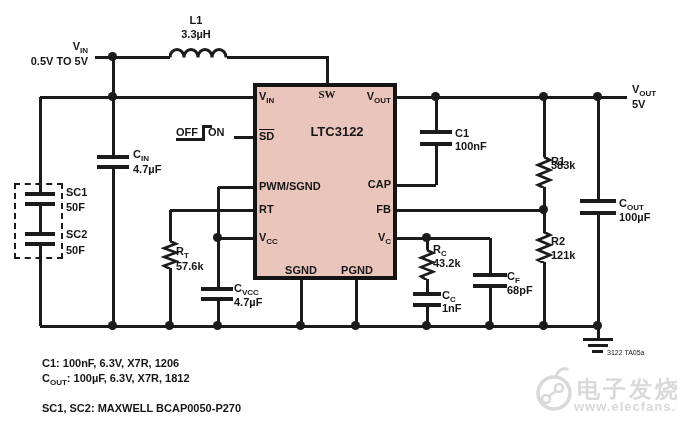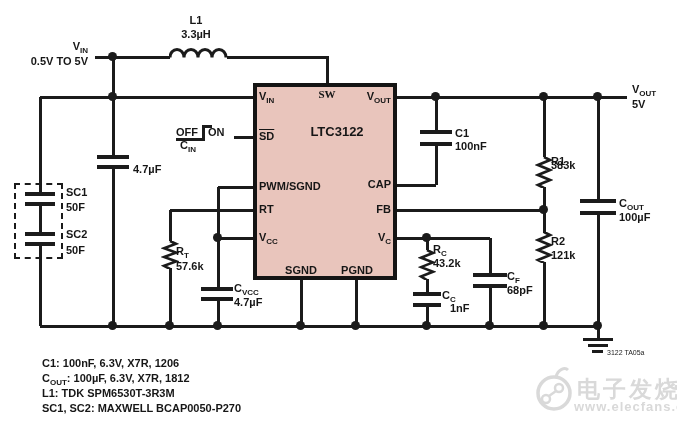--- a/index.html
+++ b/index.html
@@ -155,48 +155,47 @@
   <div class="wv" style="left:202px;top:125px;height:16px;"></div>
   <div class="wh" style="left:202px;top:125px;width:10px;"></div>
 
   <div class="lbl rgt" style="left:14px;top:40px;width:74px;"><span>V</span><sub>IN</sub></div>
   <div class="lbl rgt" style="left:14px;top:55px;width:74px;">0.5V TO 5V</div>
   <div class="lbl" style="left:632px;top:83px;"><span>V</span><sub>OUT</sub></div>
   <div class="lbl" style="left:632px;top:98px;">5V</div>
 
   <div class="lbl ctr" style="left:168px;top:14px;width:56px;">L1</div>
   <div class="lbl ctr" style="left:168px;top:28px;width:56px;">3.3µH</div>
-  <div class="lbl" style="left:133px;top:139px;margin-left:47px;"><span>C</span><sub>IN</sub></div>
+  <div class="lbl" style="left:133px;top:148px;"><span>C</span><sub>IN</sub></div>
   <div class="lbl" style="left:133px;top:163px;">4.7µF</div>
   <div class="lbl" style="left:66px;top:186px;">SC1</div>
   <div class="lbl" style="left:66px;top:201px;">50F</div>
   <div class="lbl" style="left:66px;top:228px;">SC2</div>
   <div class="lbl" style="left:66px;top:244px;">50F</div>
   <div class="lbl" style="left:176px;top:245px;"><span>R</span><sub>T</sub></div>
   <div class="lbl" style="left:176px;top:260px;">57.6k</div>
   <div class="lbl" style="left:234px;top:282px;"><span>C</span><sub>VCC</sub></div>
   <div class="lbl" style="left:234px;top:296px;">4.7µF</div>
   <div class="lbl" style="left:455px;top:127px;">C1</div>
   <div class="lbl" style="left:455px;top:140px;">100nF</div>
   <div class="lbl" style="left:551px;top:155px;">R1</div>
   <div class="lbl" style="left:551px;top:159px;">383k</div>
   <div class="lbl" style="left:551px;top:235px;">R2</div>
   <div class="lbl" style="left:551px;top:249px;">121k</div>
   <div class="lbl" style="left:619px;top:197px;"><span>C</span><sub>OUT</sub></div>
   <div class="lbl" style="left:619px;top:211px;">100µF</div>
   <div class="lbl" style="left:433px;top:243px;"><span>R</span><sub>C</sub></div>
   <div class="lbl" style="left:433px;top:257px;">43.2k</div>
   <div class="lbl" style="left:442px;top:289px;"><span>C</span><sub>C</sub></div>
-  <div class="lbl" style="left:442px;top:302px;margin-left:8px;">1nF</div>
+  <div class="lbl" style="left:442px;top:302px;">1nF</div>
   <div class="lbl" style="left:507px;top:270px;"><span>C</span><sub>F</sub></div>
   <div class="lbl" style="left:507px;top:284px;">68pF</div>
 
   <div class="note" style="top:357px;"><span>C1: 100nF, 6.3V, X7R, 1206</span></div>
   <div class="note" style="top:372px;"><span>C</span><sub>OUT</sub><span>: 100µF, 6.3V, X7R, 1812</span></div>
-  <div class="note" style="top:387px;"><span>L1: TDK SPM6530T-3R3M</span></div>
   <div class="note" style="top:402px;text-align:right;"><span>SC1, SC2: MAXWELL BCAP0050-P270</span></div>
 
   <svg class="rsvg" style="left:532px;top:362px;" width="48" height="54" viewBox="0 0 48 54">
     <circle cx="22" cy="31" r="16" fill="none" stroke="#d9d9d9" stroke-width="3.5"></circle>
     <circle cx="14" cy="37" r="4" fill="none" stroke="#d9d9d9" stroke-width="2.5"></circle>
     <circle cx="27" cy="26" r="4" fill="none" stroke="#d9d9d9" stroke-width="2.5"></circle>
     <line x1="17" y1="34" x2="24" y2="29" stroke="#d9d9d9" stroke-width="2.5"></line>
     <path d="M24,15 C26,7 33,5 36,8" fill="none" stroke="#d9d9d9" stroke-width="3"></path>
   </svg>
   <div class="wm-cjk">电子发烧友</div>

